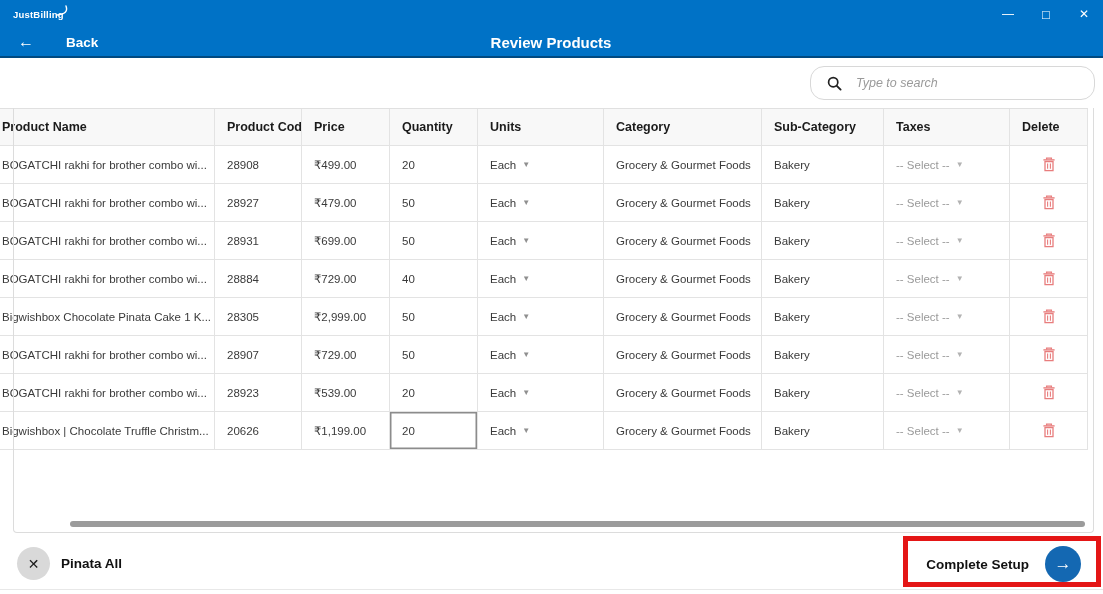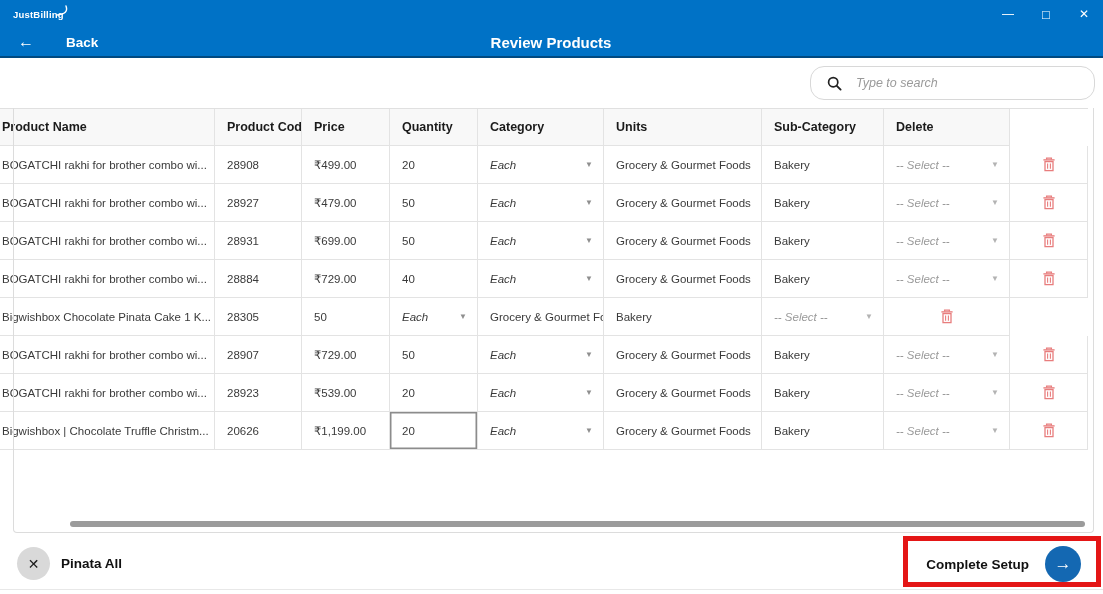--- a/index.html
+++ b/index.html
@@ -27,21 +27,21 @@
   .searchbox input { border:none; outline:none; background:transparent; margin-left:14px; width:220px; font-size:12.5px; font-style:italic; color:#333; font-family:"Liberation Sans",sans-serif; }
   .searchbox input::placeholder { color:#9a9a9a; font-style:italic; }
 
   
   .card-overlay { position:absolute; left:13px; top:108px; width:1081px; height:425px; border:1px solid #dcdcdc; border-top:none; border-radius:0 0 4px 4px; pointer-events:none; z-index:3; }
   .tablewrap { position:absolute; left:-10px; top:108px; width:1098px; z-index:2; border-top:1px solid #e0e0e0; }
   .trow { display:grid; grid-template-columns:225px 87px 88px 88px 126px 158px 122px 126px 78px; }
   .tcell { border-right:1px solid #e3e3e3; border-bottom:1px solid #e3e3e3; padding:0 10px 0 12px; display:flex; align-items:center; font-size:11.5px; color:#3a3a3a; white-space:nowrap; overflow:hidden; position:relative; background:transparent; }
   .thead .tcell { height:37px; font-size:12.5px; font-weight:700; color:#1b1b1b; background:#f8f8f8; }
   .tbody .tcell { height:38px; }
-  .cell-dd { justify-content:space-between; cursor:pointer;font-style:italic; }
+  .cell-dd { justify-content:flex-start; cursor:pointer; }
   .chev { font-size:8px; color:#8f8f8f; margin-left:6px; }
   .chev.dim { color:#b3b3b3; }
   .select-ph { color:#9a9a9a; }
   .cell-del { justify-content:center; cursor:pointer; padding:0; }
   .cell-qty.focused { box-shadow:inset 0 0 0 1.5px #8c8c8c; }
 
   
   .hscroll { position:absolute; left:70px; top:521px; width:1015px; height:6px; background:#9b9b9b; border-radius:3px; z-index:4; cursor:grab; }
 
   
@@ -86,23 +86,24 @@
   </svg>
   <input type="text" placeholder="Type to search" style="">
 </div>
 
 <div class="tablewrap">
   <div class="trow thead" id="thead-row">
       <div class="tcell">Product Name</div>
       <div class="tcell">Product Code</div>
       <div class="tcell">Price</div>
       <div class="tcell">Quantity</div>
+      <div class="tcell">Units</div>
       <div class="tcell">Category</div>
-      <div class="tcell">Units</div>
       <div class="tcell">Sub-Category</div>
+      <div class="tcell">Taxes</div>
       <div class="tcell">Delete</div>
     </div>
   <div class="tbody" id="tbody">
       <div class="trow">
         <div class="tcell cell-name">BOGATCHI rakhi for brother combo wi...</div>
         <div class="tcell cell-code">28908</div>
         <div class="tcell cell-price">₹499.00</div>
         <div class="tcell cell-qty">20</div>
         <div class="tcell cell-dd">
           <span>Each</span>
@@ -195,20 +196,21 @@
             <line x1="1.4" y1="2.9" x2="12.6" y2="2.9" stroke="#E87D7D" stroke-width="1.4"></line>
             <rect x="3" y="4.6" width="8" height="9" fill="none" stroke="#E87D7D" stroke-width="1.3"></rect>
             <line x1="5.6" y1="6.4" x2="5.6" y2="11.7" stroke="#E87D7D" stroke-width="1.1"></line>
             <line x1="8.4" y1="6.4" x2="8.4" y2="11.7" stroke="#E87D7D" stroke-width="1.1"></line>
           </svg>
         </div>
       </div>
       <div class="trow">
         <div class="tcell cell-name">Bigwishbox Chocolate Pinata Cake 1 K...</div>
         <div class="tcell cell-code">28305</div>
+        <div class="tcell cell-price">₹2,999.00</div>
         <div class="tcell cell-qty">50</div>
         <div class="tcell cell-dd">
           <span>Each</span>
           <span class="chev">▼</span>
         </div>
         <div class="tcell cell-cat">Grocery &amp; Gourmet Foods</div>
         <div class="tcell cell-subcat">Bakery</div>
         <div class="tcell cell-dd">
           <span class="select-ph">-- Select --</span>
           <span class="chev dim">▼</span>

